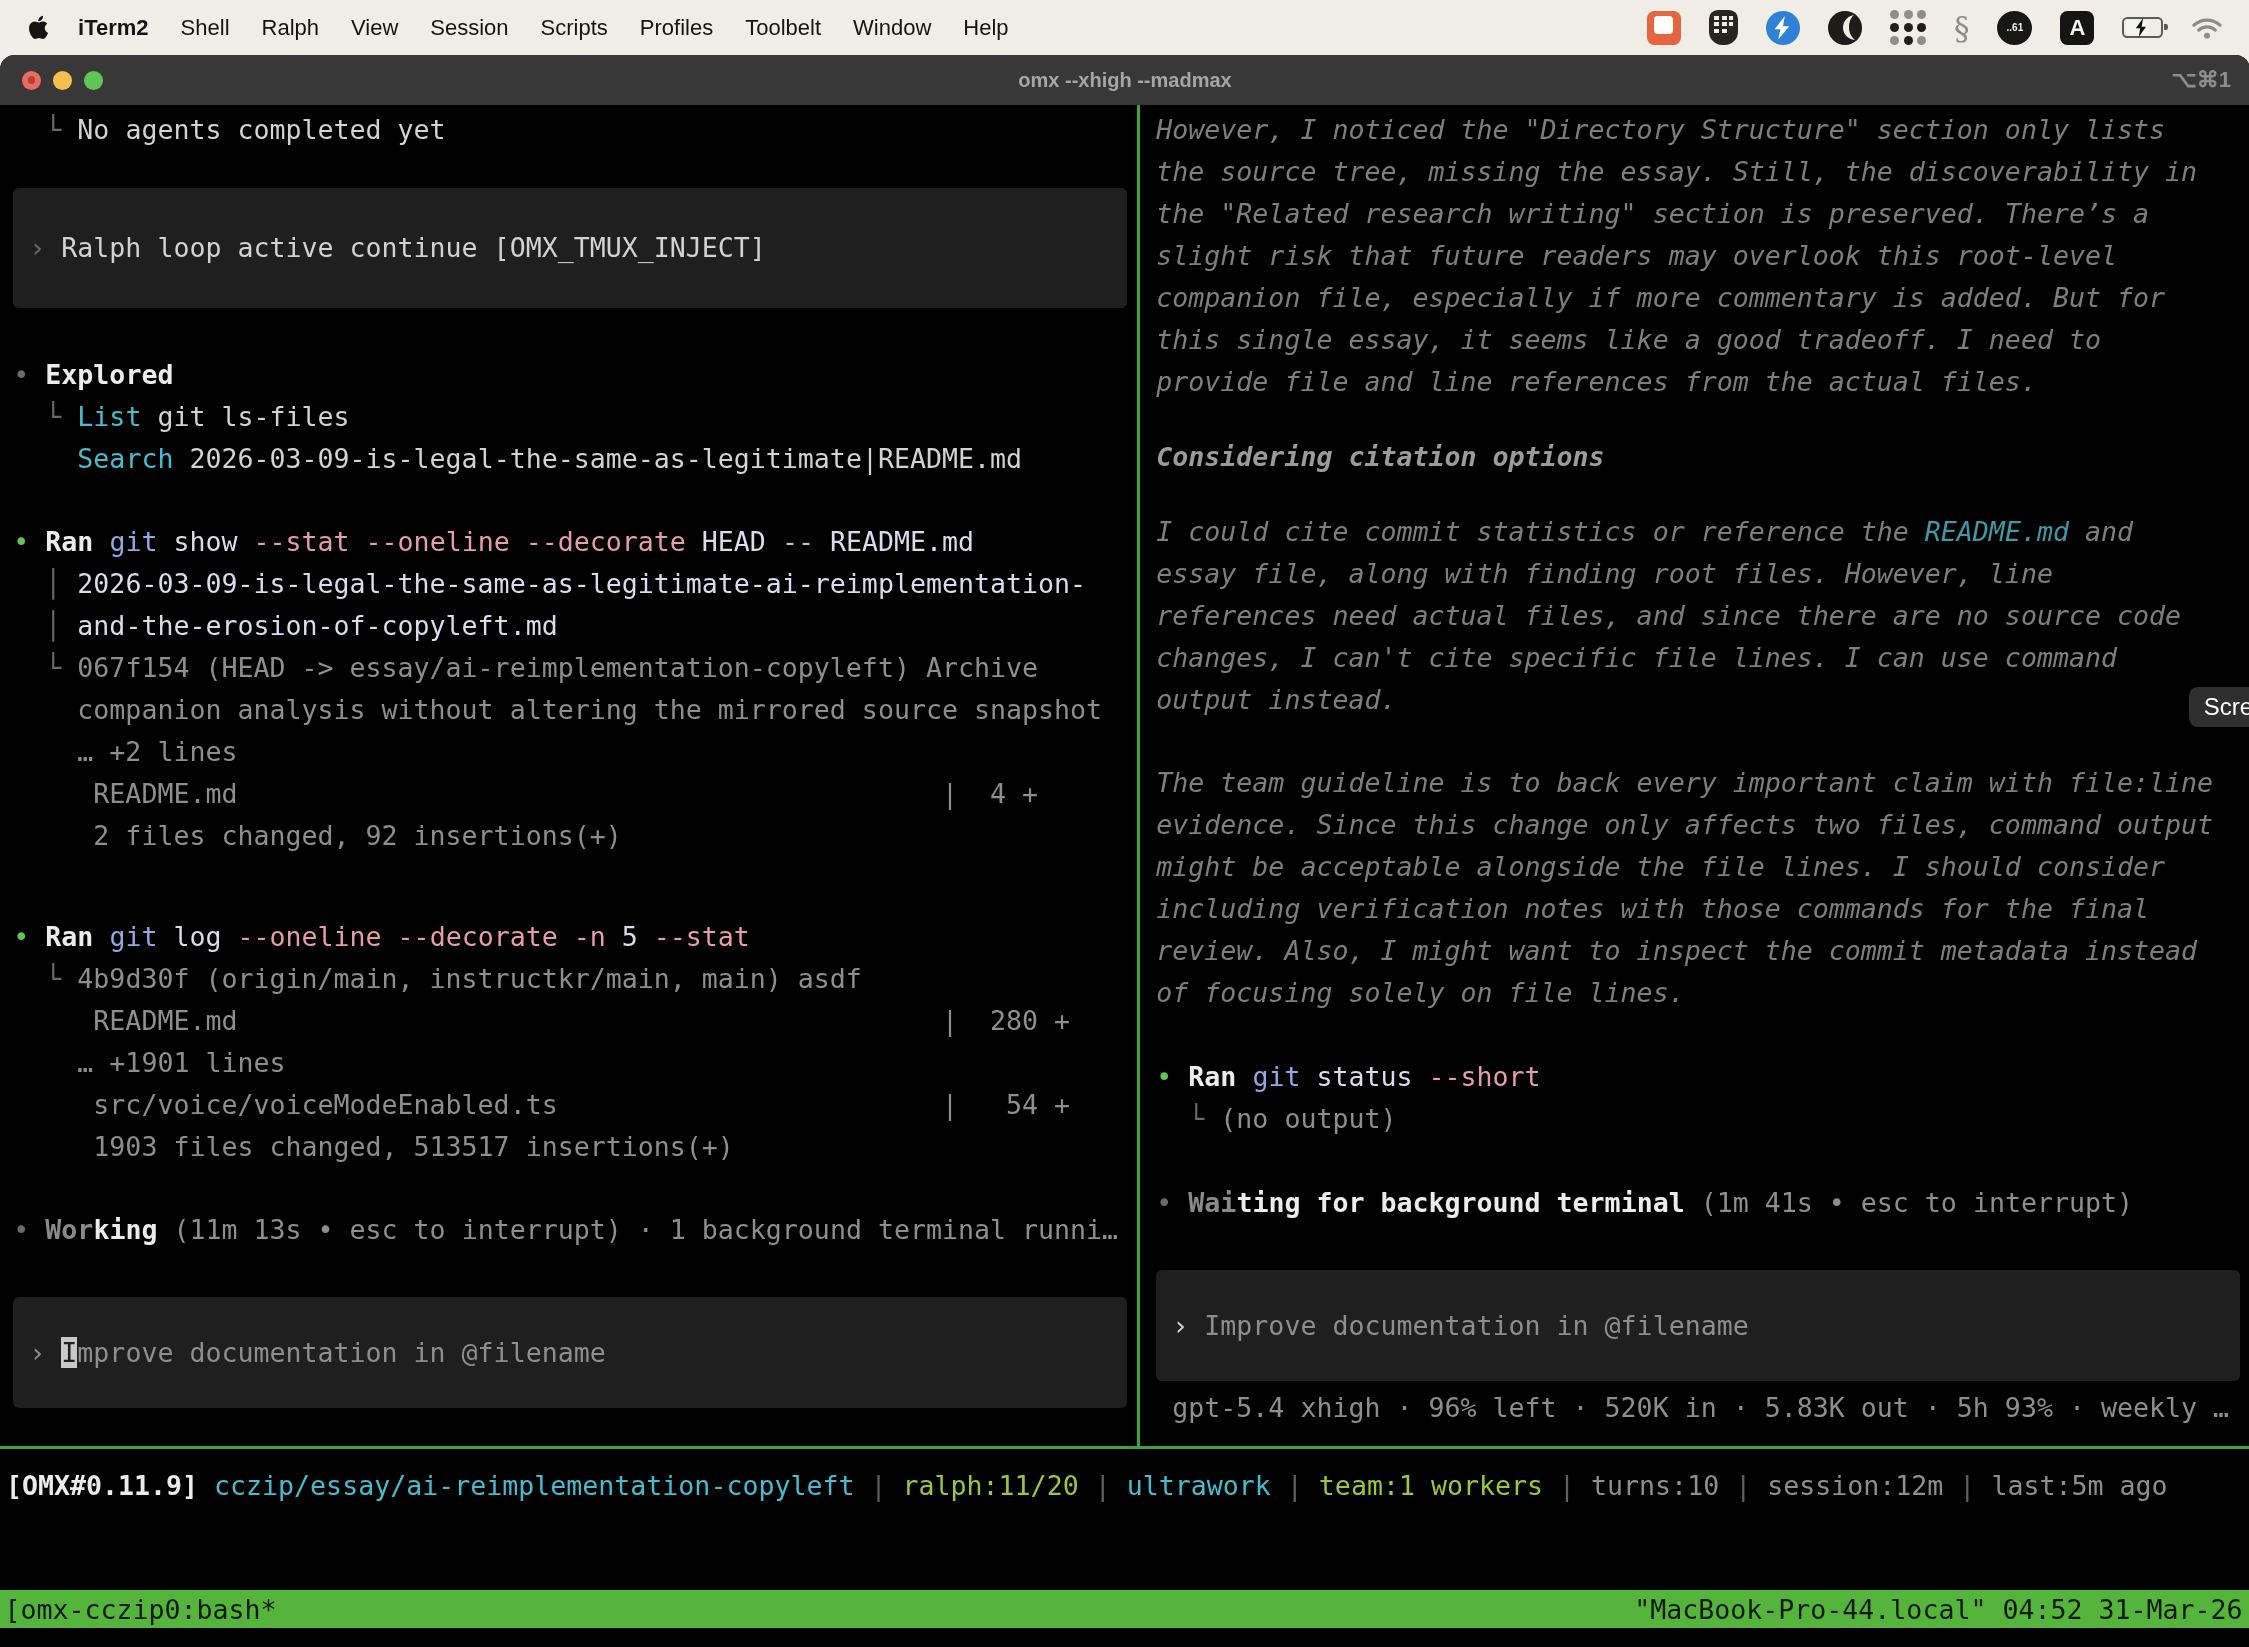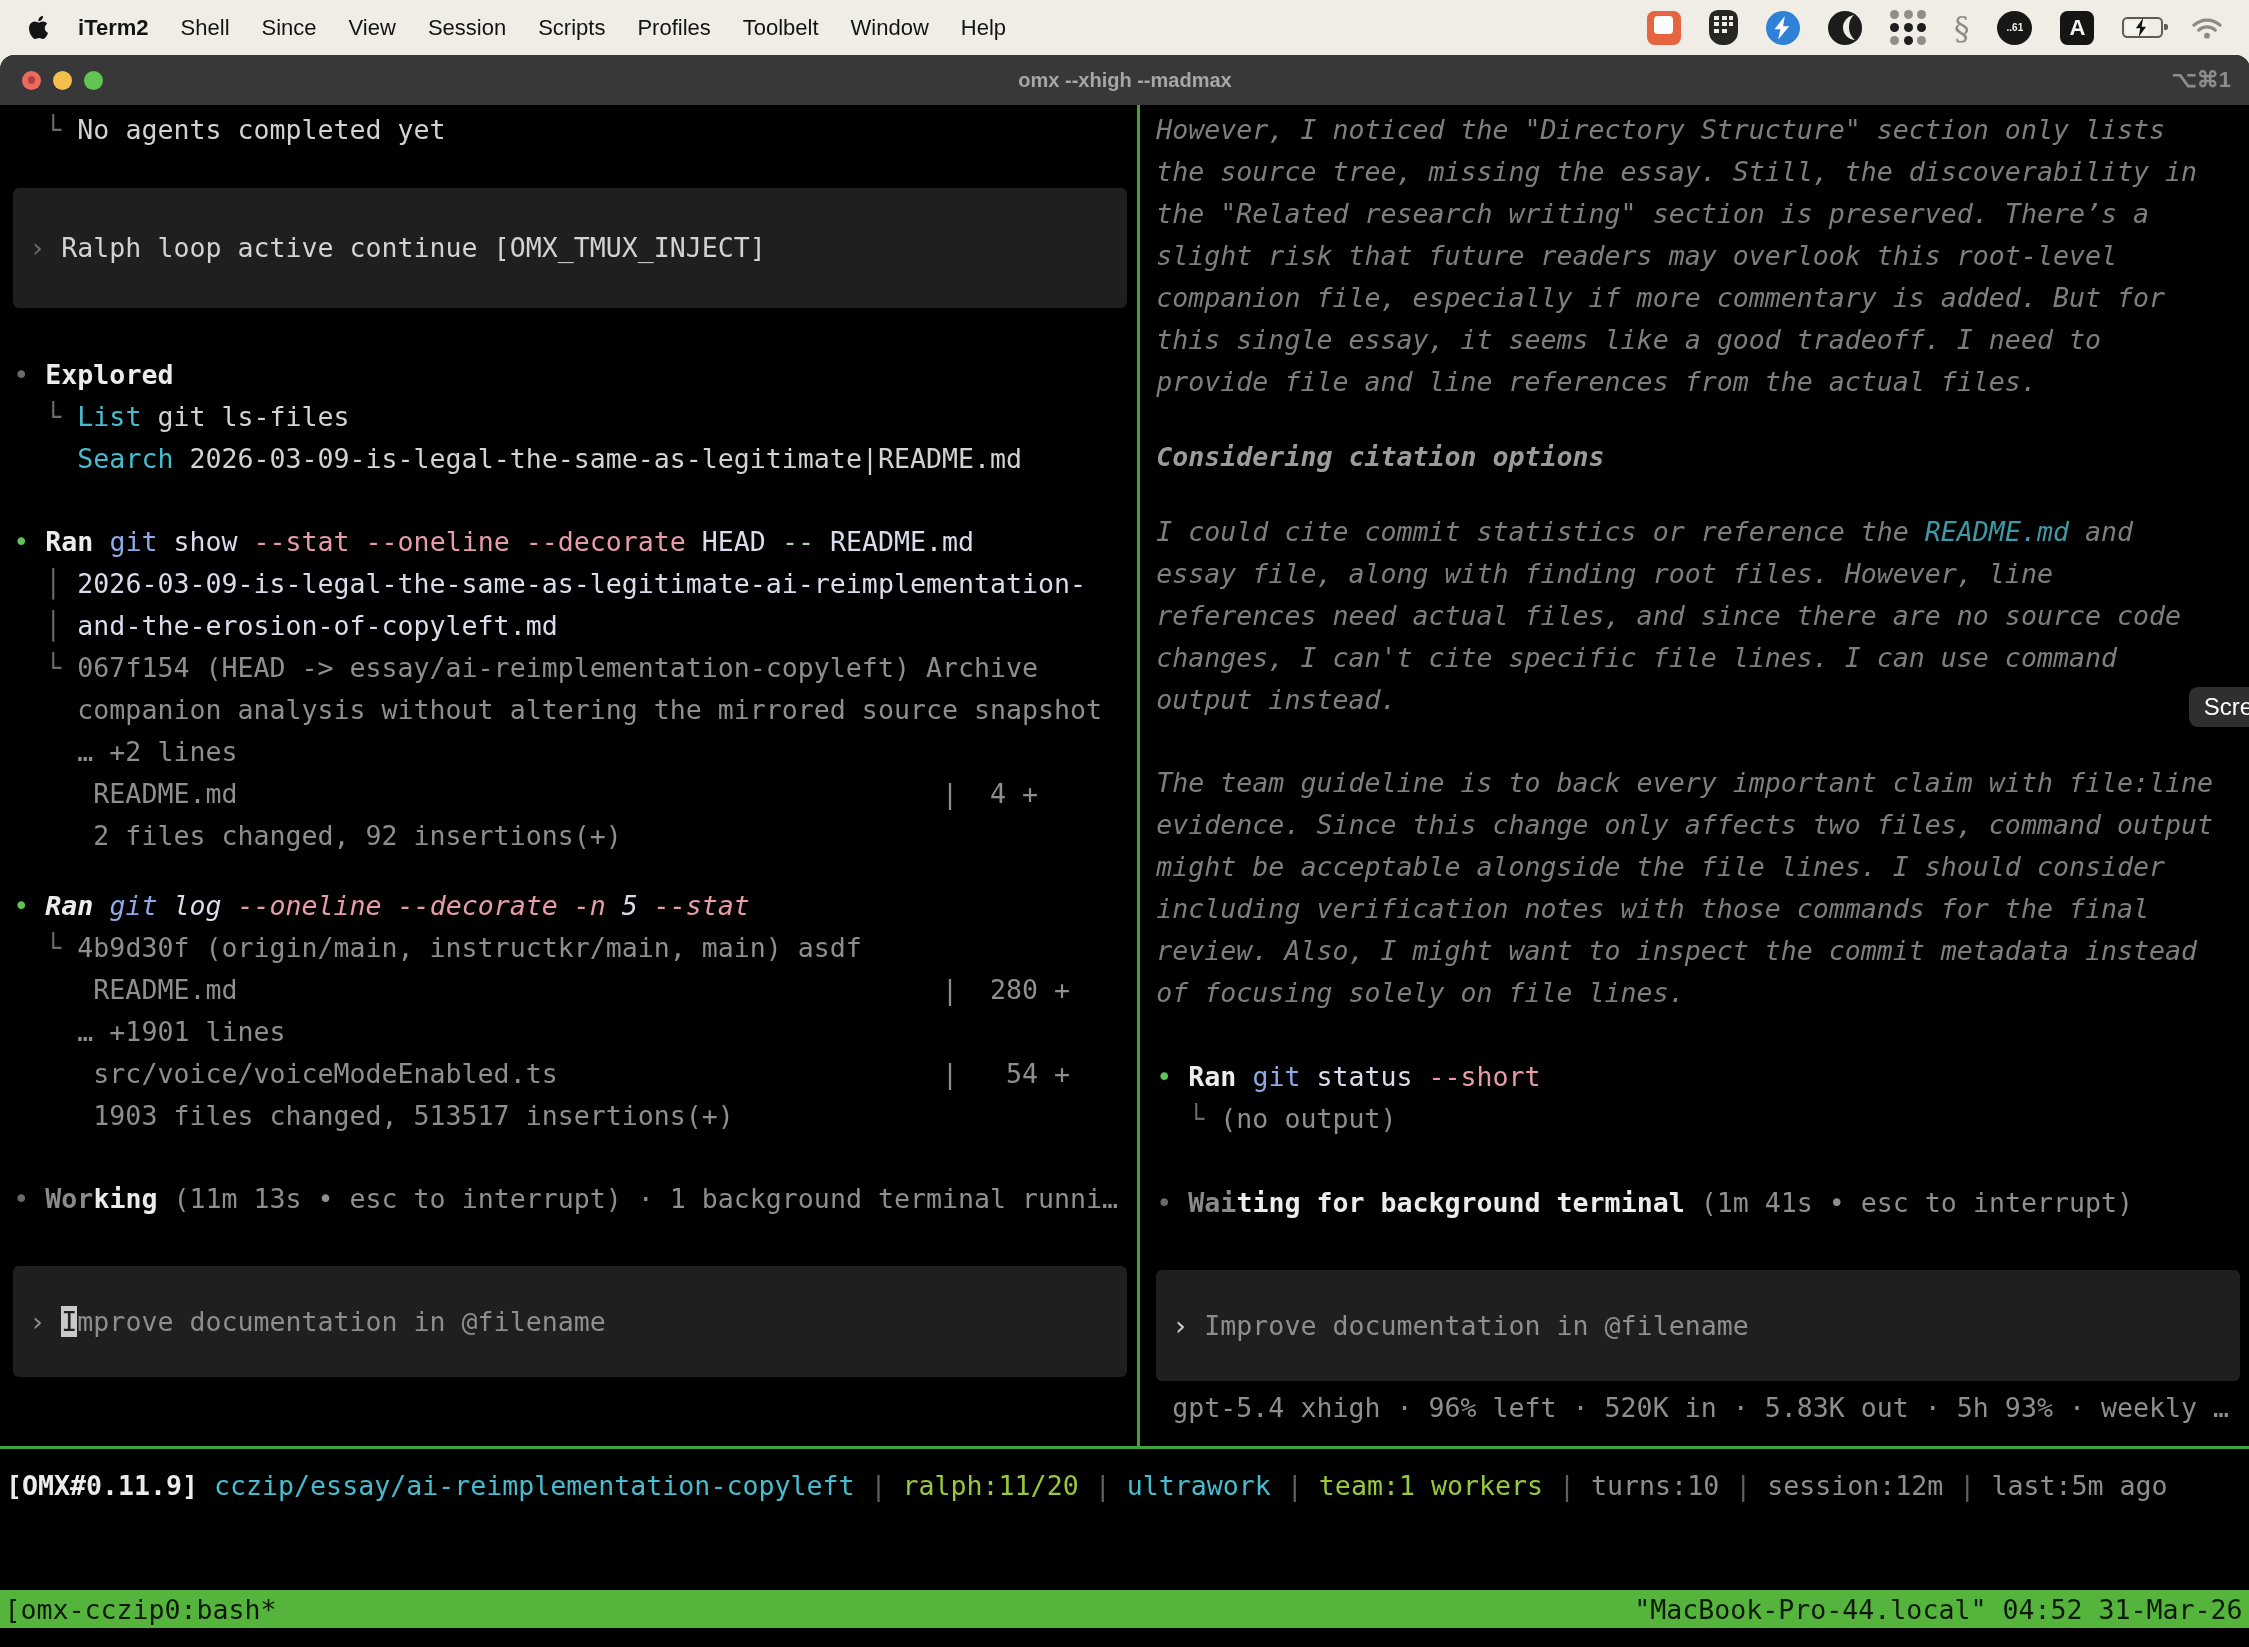--- a/index.html
+++ b/index.html
@@ -103,21 +103,21 @@
 <body>
 
 <div class="screen">
 
   <div class="menubar">
     <svg class="apple" viewBox="0 0 24 28">
       <path fill="#141414" d="M19.4 14.9c0-3.2 2.6-4.7 2.7-4.8-1.5-2.2-3.8-2.5-4.6-2.5-2-.2-3.8 1.2-4.8 1.2-1 0-2.5-1.1-4.2-1.1-2.1 0-4.1 1.2-5.2 3.1-2.2 3.9-.6 9.6 1.6 12.8 1.1 1.5 2.3 3.3 4 3.2 1.6-.1 2.2-1 4.2-1s2.5 1 4.2 1 2.8-1.6 3.9-3.1c1.2-1.8 1.7-3.5 1.7-3.6-.1-.1-3.4-1.3-3.5-5.2zM16.2 5.4c.9-1.1 1.5-2.6 1.3-4.1-1.3.1-2.9.9-3.8 2-0.8 1-1.6 2.5-1.4 4 1.5.1 3-0.8 3.9-1.9z"></path>
     </svg>
     <span class="menu-item app">iTerm2</span>
     <span class="menu-item">Shell</span>
-    <span class="menu-item">Since</span>
+    <span class="menu-item">Ralph</span>
     <span class="menu-item">View</span>
     <span class="menu-item">Session</span>
     <span class="menu-item">Scripts</span>
     <span class="menu-item">Profiles</span>
     <span class="menu-item">Toolbelt</span>
     <span class="menu-item">Window</span>
     <span class="menu-item">Help</span>
     <div class="menu-right">
       <div class="mi icon-chat"></div>
       <div class="mi icon-shield"></div>
@@ -178,21 +178,21 @@
           <div class="tline"><span class="tk-dim">  └ </span><span class="tk-cyan">List</span><span class="tk-lt"> git ls-files</span></div>
           <div class="tline"><span class="tk-dim">    </span><span class="tk-cyan">Search</span><span class="tk-lt"> 2026-03-09-is-legal-the-same-as-legitimate|README.md</span></div>
           <div class="tline" style="margin-top: 41px;"><span class="tk-grn">• </span><span class="tk-b-wh">Ran</span><span class="tk-pale"> </span><span class="tk-blue">git</span><span class="tk-pale"> show </span><span class="tk-pink">--stat --oneline --decorate</span><span class="tk-pale"> HEAD </span><span class="tk-grn2">--</span><span class="tk-pale"> README.md</span></div>
           <div class="tline"><span class="tk-dim">  │ </span><span class="tk-pale">2026-03-09-is-legal-the-same-as-legitimate-ai-reimplementation-</span></div>
           <div class="tline"><span class="tk-dim">  │ </span><span class="tk-pale">and-the-erosion-of-copyleft.md</span></div>
           <div class="tline"><span class="tk-dim">  └ </span><span class="tk-gy">067f154 (HEAD -&gt; essay/ai-reimplementation-copyleft) Archive</span></div>
           <div class="tline"><span class="tk-gy">    companion analysis without altering the mirrored source snapshot</span></div>
           <div class="tline"><span class="tk-gy">    … +2 lines</span></div>
           <div class="tline"><span class="tk-gy">     README.md                                            |  4 +</span></div>
           <div class="tline"><span class="tk-gy">     2 files changed, 92 insertions(+)</span></div>
-          <div class="tline" style="margin-top: 28px; font-style: italic;"><span class="tk-grn">• </span><span class="tk-b-wh">Ran</span><span class="tk-pale"> </span><span class="tk-blue">git</span><span class="tk-pale"> log </span><span class="tk-pink">--oneline --decorate -n</span><span class="tk-pale"> 5 </span><span class="tk-pink">--stat</span></div>
+          <div class="tline" style="margin-top: 59px;"><span class="tk-grn">• </span><span class="tk-b-wh">Ran</span><span class="tk-pale"> </span><span class="tk-blue">git</span><span class="tk-pale"> log </span><span class="tk-pink">--oneline --decorate -n</span><span class="tk-pale"> 5 </span><span class="tk-pink">--stat</span></div>
           <div class="tline"><span class="tk-dim">  └ </span><span class="tk-gy">4b9d30f (origin/main, instructkr/main, main) asdf</span></div>
           <div class="tline"><span class="tk-gy">     README.md                                            |  280 +</span></div>
           <div class="tline"><span class="tk-gy">    … +1901 lines</span></div>
           <div class="tline"><span class="tk-gy">     src/voice/voiceModeEnabled.ts                        |   54 +</span></div>
           <div class="tline"><span class="tk-gy">     1903 files changed, 513517 insertions(+)</span></div>
           <div class="tline" style="margin-top: 41px;"><span class="tk-dim">• </span><span class="tk-b-dim">Wor</span><span class="tk-b-wh">king</span><span class="tk-gy"> (11m 13s • esc to interrupt) · 1 background terminal runni…</span></div>
           <div class="prompt-box" style="height: 111px; margin-top: 46px;">
             <div class="tline"><span class="tk-gy">› </span><span class="tk-cursor">I</span><span class="tk-ph">mprove documentation in @filename</span></div>
           </div>
         </div>

